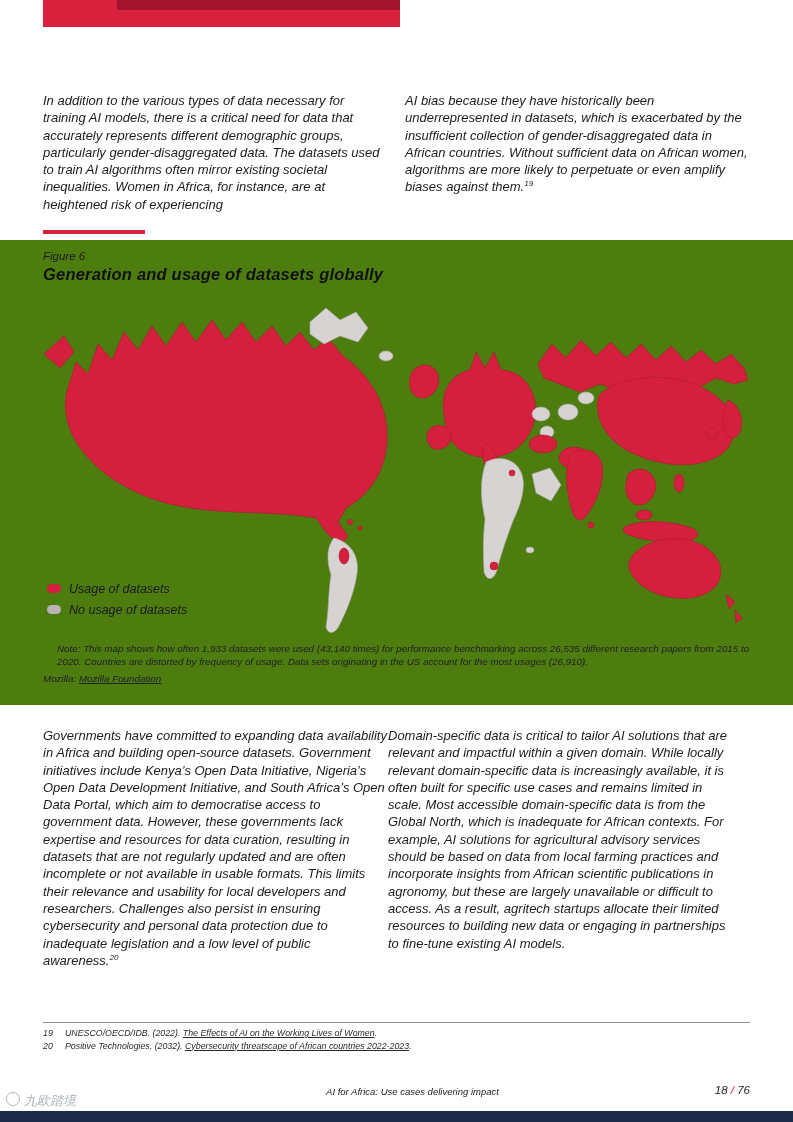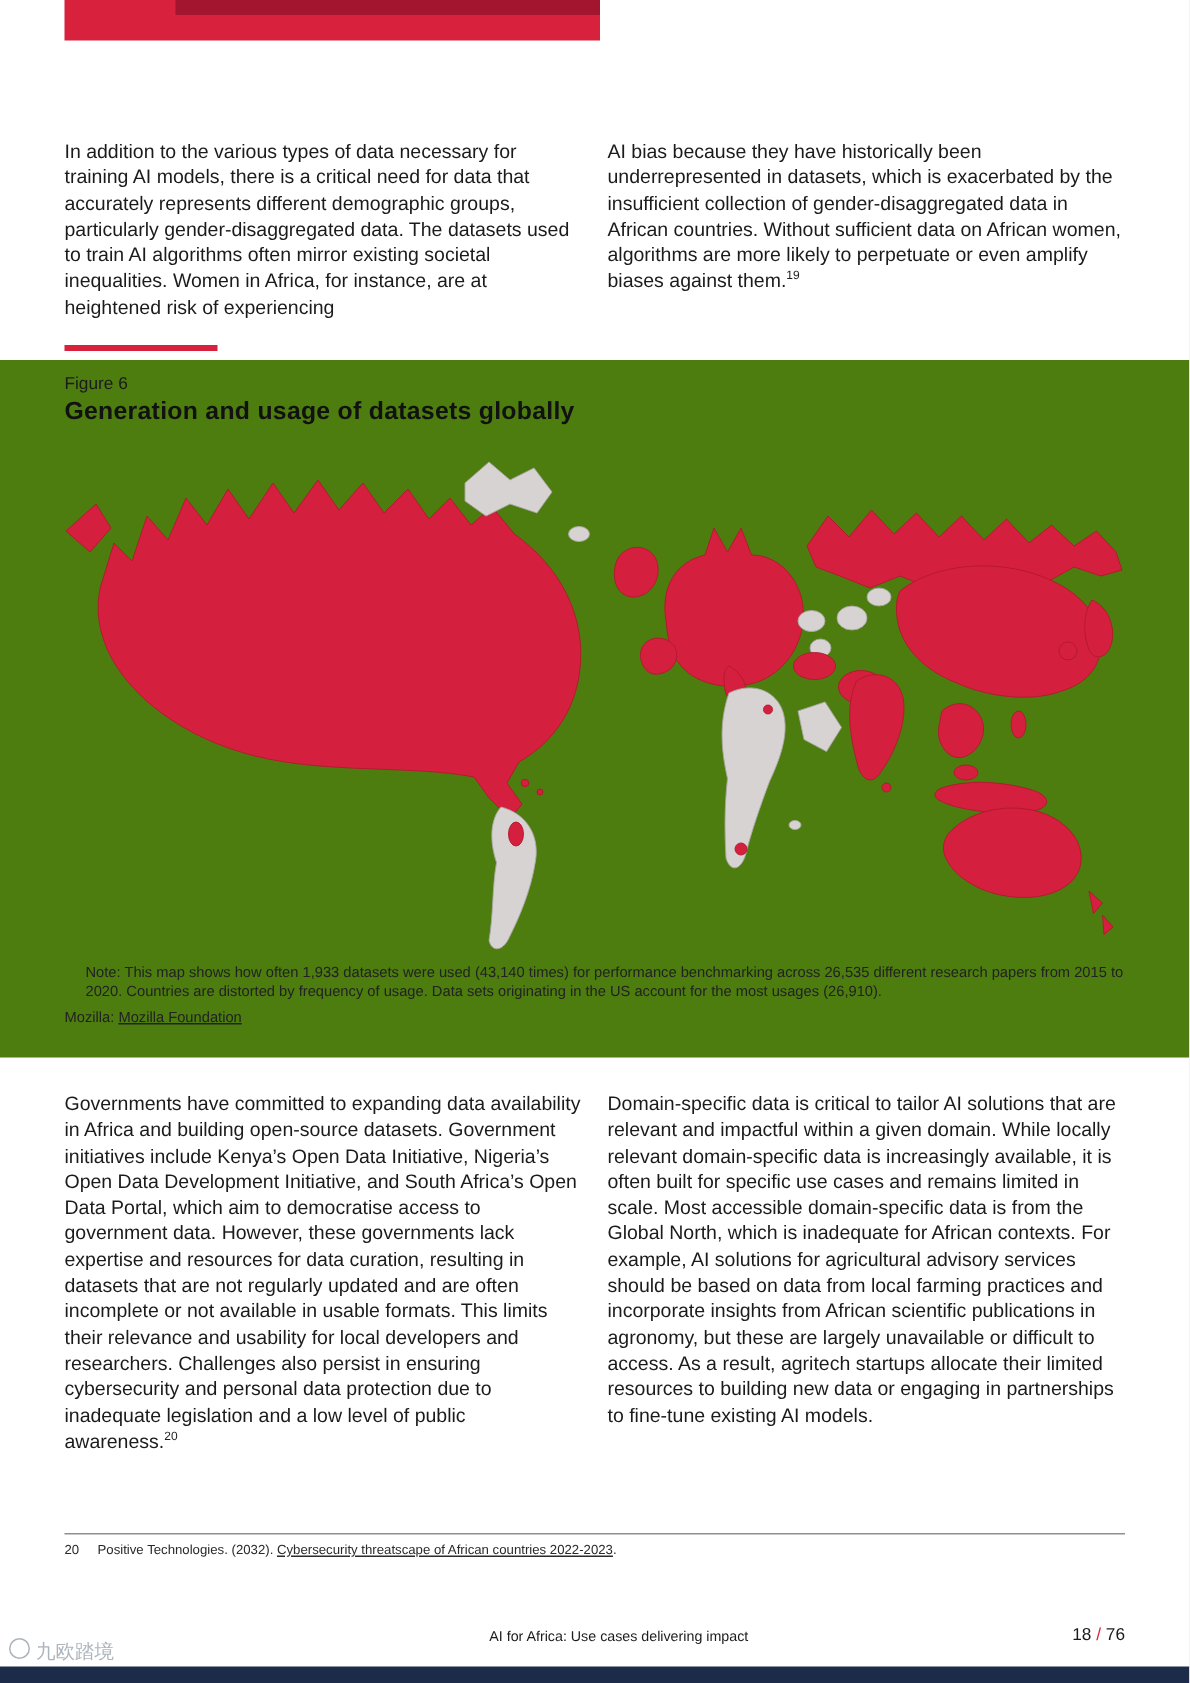--- a/index.html
+++ b/index.html
@@ -4,20 +4,21 @@
 <style>
   html,body{margin:0;padding:0;background:#e9e9e9;}
   .page{
     position:relative;
     width:793px;height:1122px;
     background:#ffffff;
     font-family:"Liberation Sans", sans-serif;
     color:#1b1b1b;
     overflow:hidden;
     margin:0 auto;
+    font-style:italic;
   }
   
   .top-banner{position:absolute;left:43px;top:0;width:357px;height:27px;background:#D7213D;}
   .top-banner-dark{position:absolute;right:0;top:0;width:283px;height:10px;background:#A3152F;}
 
   
   .intro-cols{position:absolute;top:92px;left:43px;width:707px;display:flex;gap:17px;}
   .col{width:345px;margin:0;font-size:13px;line-height:17.3px;color:#1b1b1b;}
   sup{font-size:8px;vertical-align:super;line-height:0;}
 
@@ -34,21 +35,21 @@
   .legend-row{display:flex;align-items:center;gap:8px;height:21px;font-size:12.5px;color:#1b1b1b;}
   .dot{display:inline-block;width:14px;height:9px;border-radius:6px;}
   .dot.red{background:#D4203E;}
   .dot.gray{background:#B7B4B3;}
 
   .fig-note{position:absolute;top:402px;left:57px;width:698px;margin:0;font-size:9.8px;line-height:13.2px;color:#222;}
   .fig-source{position:absolute;top:433px;left:43px;margin:0;font-size:9.8px;color:#222;}
   .src-link,.fn-link{color:inherit;text-decoration:underline;cursor:pointer;}
 
   
-  .body-cols{position:absolute;top:727px;left:43px;width:707px;display:flex;gap:17px;}
+  .body-cols{position:absolute;top:727px;left:43px;width:707px;display:flex;}
 
   
   .footnote-rule{position:absolute;top:1022px;left:43px;width:707px;height:1px;background:#8f8f8f;}
   .footnotes{position:absolute;top:1027px;left:43px;font-size:8.8px;line-height:12.5px;color:#2a2a2a;}
   .fn-num{display:inline-block;width:22px;}
 
   
   .gsma{position:absolute;left:43px;top:1079px;font-size:23px;font-weight:800;letter-spacing:.5px;color:#000;margin-top:39px;}
   .footer-center{position:absolute;left:0;right:0;top:1086px;text-align:center;font-size:9.5px;color:#1b1b1b;padding-left:32px;}
   .page-num{position:absolute;right:43px;top:1084px;font-size:11.5px;color:#1b1b1b;}
@@ -126,33 +127,46 @@
         <ellipse class="m-red" cx="641" cy="191" rx="5" ry="9"></ellipse>
         <ellipse class="m-red" cx="606" cy="223" rx="8" ry="5"></ellipse>
         <path class="m-red" d="M588,234 C606,227 632,229 651,235 C663,239 663,247 649,249 C629,251 605,249 591,243 C584,240 584,237 588,234 Z"></path>
 
         <path class="m-red" d="M594,264 C607,249 632,243 654,249 C674,255 686,270 682,286 C678,300 660,308 638,306 C616,304 598,293 592,279 C590,273 591,269 594,264 Z"></path>
         <path class="m-red" d="M688,302 L697,310 L691,317 Z"></path>
         <path class="m-red" d="M697,318 L704,326 L698,331 Z"></path>
       </svg>
     </div>
 
+    <div class="legend">
+      <div class="legend-row">
+        <span class="dot red"></span>
+        <span>Usage of datasets</span>
+      </div>
+      <div class="legend-row">
+        <span class="dot gray"></span>
+        <span>No usage of datasets</span>
+      </div>
+    </div>
 
     <p class="fig-note">Note: This map shows how often 1,933 datasets were used (43,140 times) for performance benchmarking across 26,535 different research papers from 2015 to 2020. Countries are distorted by frequency of usage. Data sets originating in the US account for the most usages (26,910).</p>
     <p class="fig-source"><span>Mozilla: </span><a class="src-link">Mozilla Foundation</a></p>
   </section>
 
   <div class="body-cols">
     <p class="col"><span>Governments have committed to expanding data availability in Africa and building open-source datasets. Government initiatives include Kenya’s Open Data Initiative, Nigeria’s Open Data Development Initiative, and South Africa’s Open Data Portal, which aim to democratise access to government data. However, these governments lack expertise and resources for data curation, resulting in datasets that are not regularly updated and are often incomplete or not available in usable formats. This limits their relevance and usability for local developers and researchers. Challenges also persist in ensuring cybersecurity and personal data protection due to inadequate legislation and a low level of public awareness.</span><sup>20</sup></p>
     <p class="col">Domain-specific data is critical to tailor AI solutions that are relevant and impactful within a given domain. While locally relevant domain-specific data is increasingly available, it is often built for specific use cases and remains limited in scale. Most accessible domain-specific data is from the Global North, which is inadequate for African contexts. For example, AI solutions for agricultural advisory services should be based on data from local farming practices and incorporate insights from African scientific publications in agronomy, but these are largely unavailable or difficult to access. As a result, agritech startups allocate their limited resources to building new data or engaging in partnerships to fine-tune existing AI models.</p>
   </div>
 
   <div class="footnote-rule"></div>
 
   <div class="footnotes">
+    <div class="fn-row">
+      <span class="fn-num">19</span><span>UNESCO/OECD/IDB. (2022). </span><a class="fn-link">The Effects of AI on the Working Lives of Women</a><span>.</span>
+    </div>
     <div class="fn-row">
       <span class="fn-num">20</span><span>Positive Technologies. (2032). </span><a class="fn-link">Cybersecurity threatscape of African countries 2022-2023</a><span>.</span>
     </div>
   </div>
 
   <div class="gsma">GSMA</div>
   <div class="footer-center">AI for Africa: Use cases delivering impact</div>
   <div class="page-num"><span>18</span> <span class="slash">/</span> <span>76</span></div>
 
   <div class="watermark">

